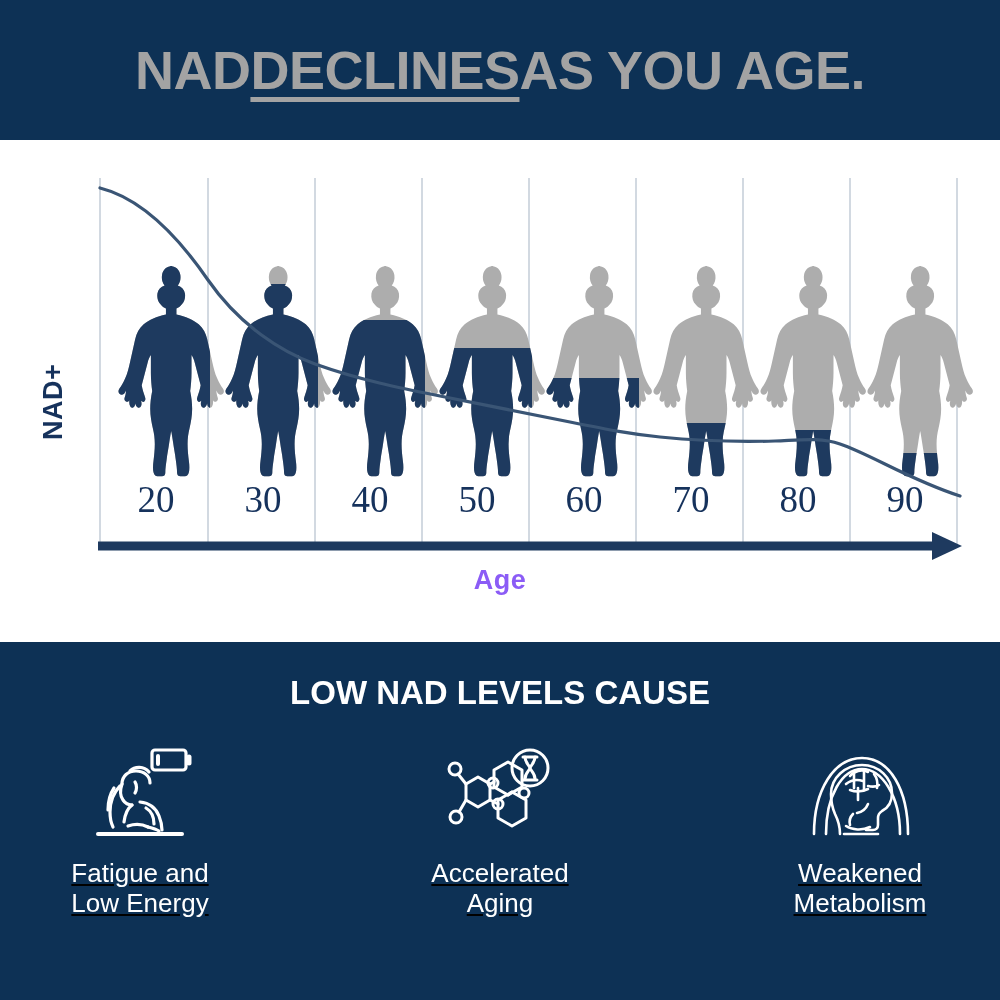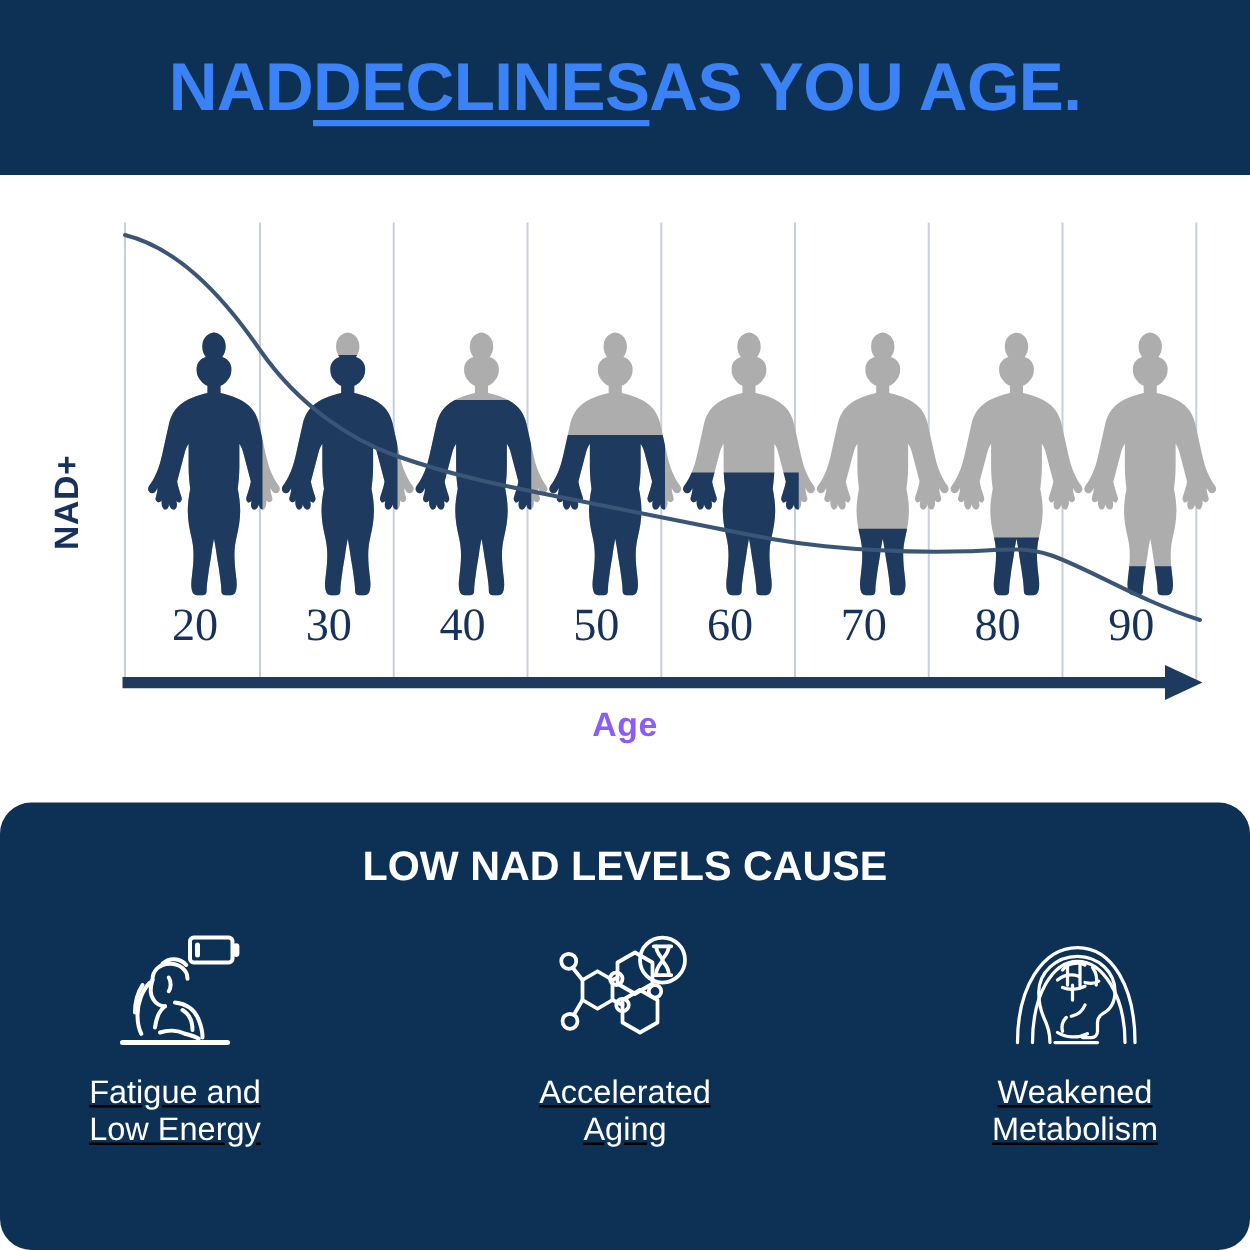--- a/index.html
+++ b/index.html
@@ -27,21 +27,21 @@
     background: #0d3155;
   }
   .header-title {
     position: absolute;
     left: 0; top: 0;
     width: 1000px;
     height: 140px;
     display: flex;
     align-items: center;
     justify-content: center;
-    color: #3b82f6;
+    color: #a3a3a3;
     font-family: "Liberation Sans", sans-serif;
     font-weight: bold;
     font-size: 54px;
     letter-spacing: -0.5px;
     white-space: nowrap;
   }
   .header-title .u {
     text-decoration: underline;
     text-decoration-thickness: 5px;
     text-underline-offset: 8px;
@@ -85,21 +85,20 @@
     letter-spacing: 0.5px;
   }
 
   
   .bottom-band {
     position: absolute;
     left: 0; top: 642px;
     width: 1000px;
     height: 358px;
     background: #0d3155;
-    border-radius: 25px;
   }
   .bottom-title {
     position: absolute;
     left: 0; top: 32px;
     width: 1000px;
     text-align: center;
     color: #ffffff;
     font-family: "Liberation Sans", sans-serif;
     font-weight: bold;
     font-size: 33px;

